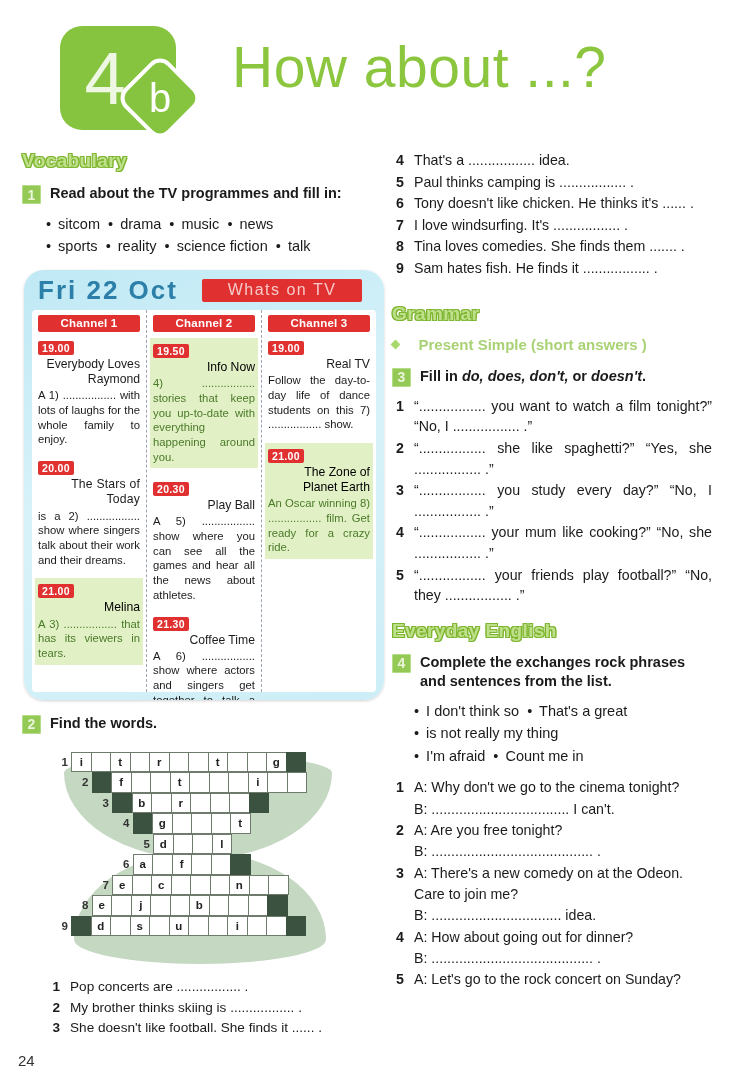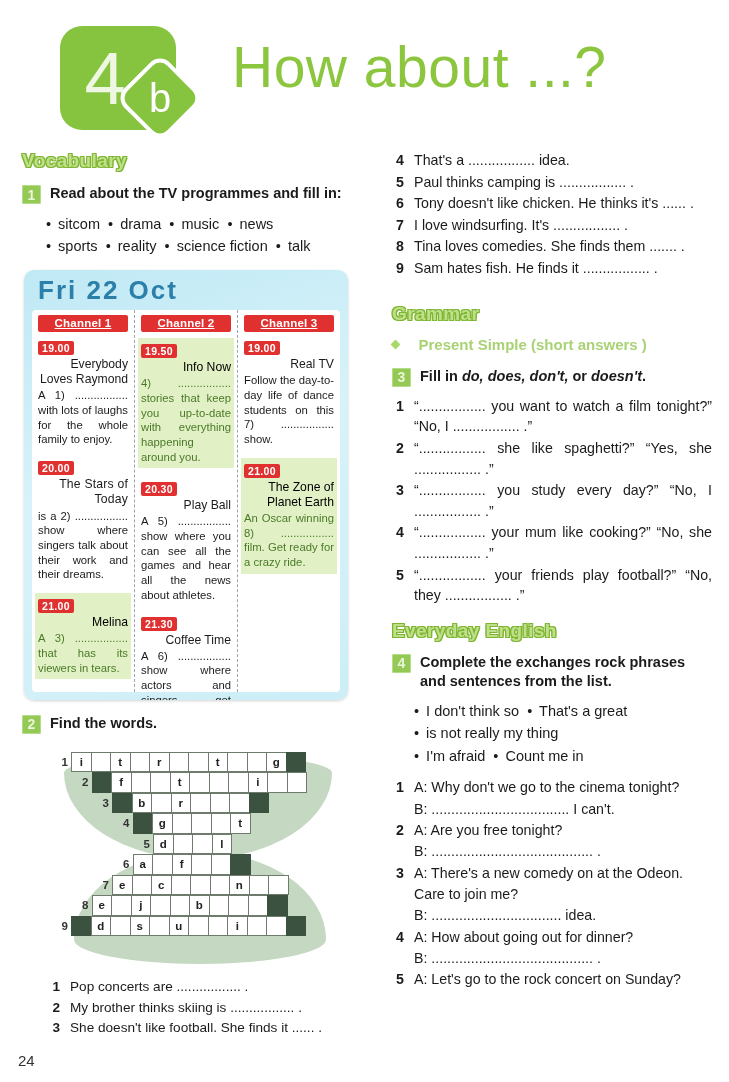--- a/index.html
+++ b/index.html
@@ -69,23 +69,23 @@
   .ex-text em{font-style:italic;}
 
   .bullets{margin:9px 0 0 24px;font-size:14.5px;line-height:1.55;}
   .bullets .b{margin-right:3px;}
   .qrow{display:flex;gap:10px;font-size:14.2px;line-height:1.45;margin-bottom:1px;}
   .qnum{flex:none;width:12px;text-align:right;font-weight:bold;}
   .qtxt{flex:1;}
 
   
   .tv-card{
-    position:relative;margin:12px 0 0 2px;width:324px;height:430px;
+    position:relative;margin:12px 0 0 2px;width:360px;height:430px;
     background:linear-gradient(160deg,#bfe9f5 0%,#d8f2f9 45%,#cdeef7 100%);
-    border-radius:10px;
+    border-radius:20px;
     box-shadow:0 1px 3px rgba(0,0,0,.18);
     overflow:hidden;
   }
   .tv-top{position:absolute;left:0;top:0;right:0;height:40px;}
   .tv-date{
     position:absolute;left:14px;top:5px;font-size:26px;font-weight:bold;
     color:#2b7fa8;letter-spacing:2px;font-family:"Liberation Sans",sans-serif;
   }
   .tv-whats{
     position:absolute;left:178px;top:9px;width:160px;height:23px;
@@ -96,21 +96,20 @@
   .tv-body{
     position:absolute;left:8px;top:40px;right:8px;bottom:8px;
     background:#ffffff;border-radius:4px;display:flex;
   }
   .tv-col{flex:1;padding:5px 6px 0 6px;position:relative;box-sizing:border-box;}
   .tv-col + .tv-col{border-left:1.5px dashed #9aa5b1;}
   .ch-head{
     background:#e03030;color:#ffffff;font-size:11.5px;font-weight:bold;
     text-align:center;padding:2.5px 0;border-radius:2px;margin-bottom:6px;
     letter-spacing:.2px;
-    text-decoration:underline;
   }
   .prog{margin-bottom:11px;}
   .prog.hl{background:#e2f0c6;padding:3px 3px 4px 3px;margin-left:-3px;margin-right:-3px;}
   .time{
     display:inline-block;background:#e03030;color:#ffffff;
     font-size:10.5px;font-weight:bold;padding:1px 4px;border-radius:2px;
     margin-bottom:2px;letter-spacing:.3px;
   }
   .ptitle{font-size:12.2px;font-weight:normal;line-height:1.25;margin-bottom:1px;text-align:right;}
   .ptitle.sp{letter-spacing:.2px;}
@@ -206,20 +205,21 @@
         <span class="b">&nbsp;•</span>
         <span>science fiction</span>
         <span class="b">&nbsp;•</span>
         <span>talk</span>
       </div>
     </div>
 
     <div class="tv-card">
       <div class="tv-top">
         <div class="tv-date">Fri 22 Oct</div>
+        <div class="tv-whats">Whats on TV</div>
       </div>
       <div class="tv-body">
 
         <div class="tv-col">
           <div class="ch-head">Channel 1</div>
           <div class="prog">
             <div class="time">19.00</div>
             <div class="ptitle">Everybody Loves Raymond</div>
             <div class="pdesc">A 1) ................. with lots of laughs for the whole family to enjoy.</div>
           </div>

